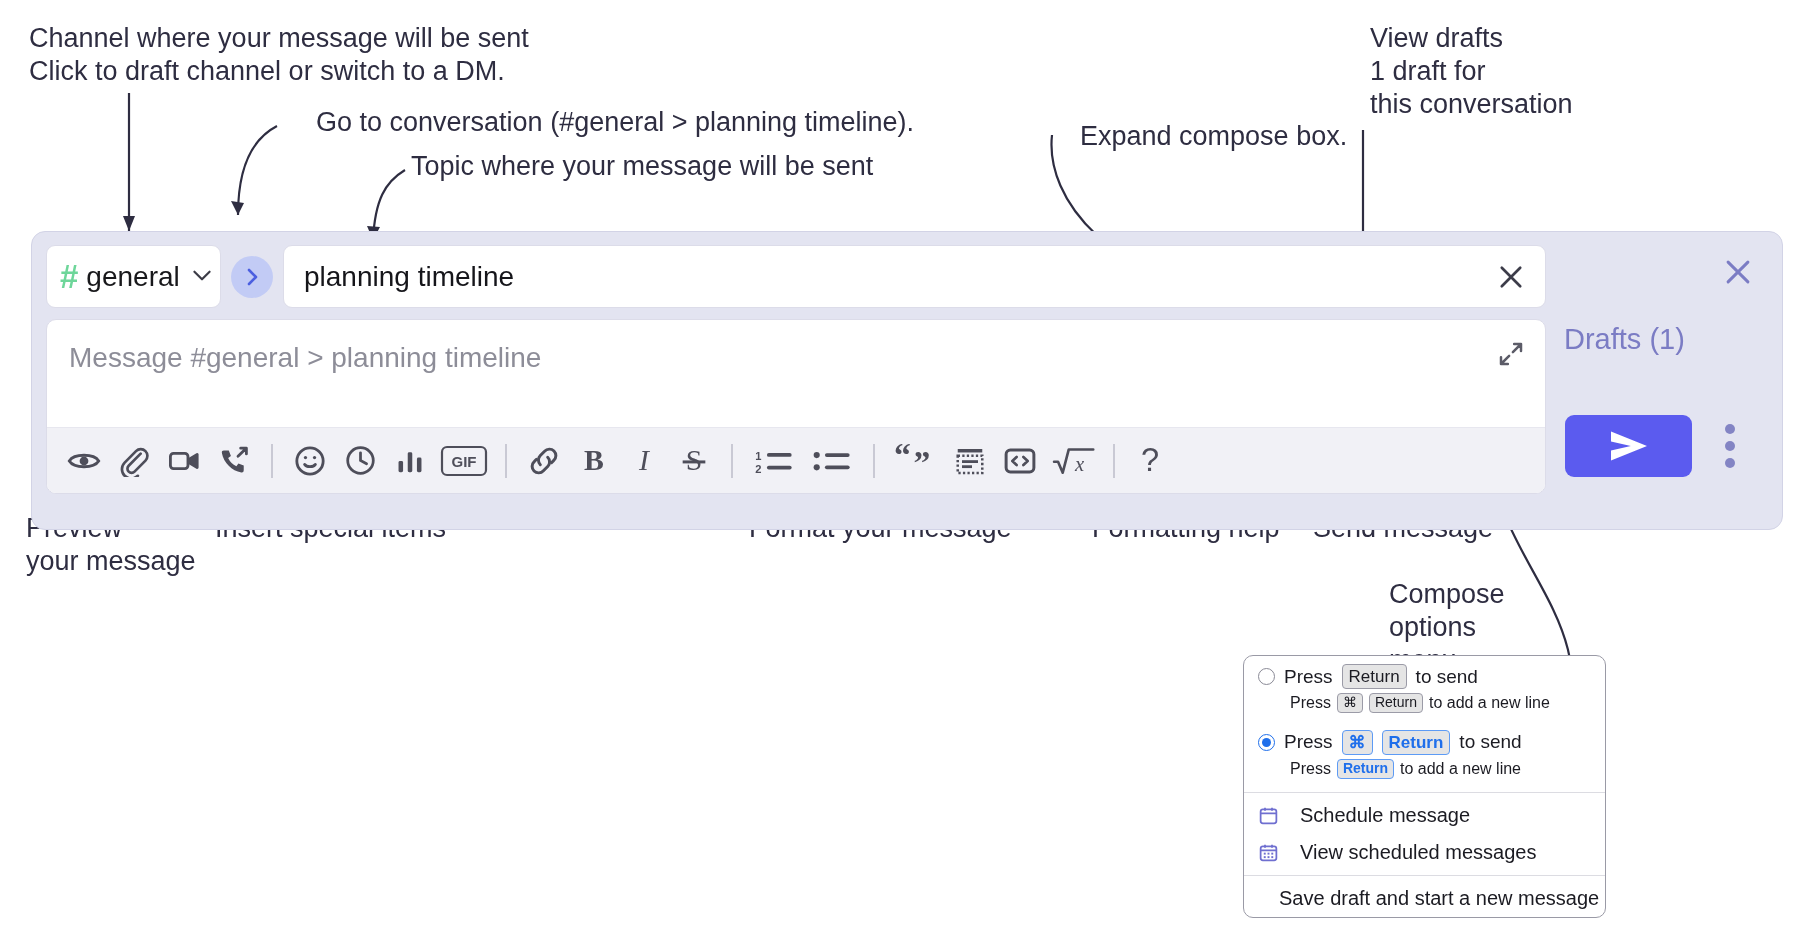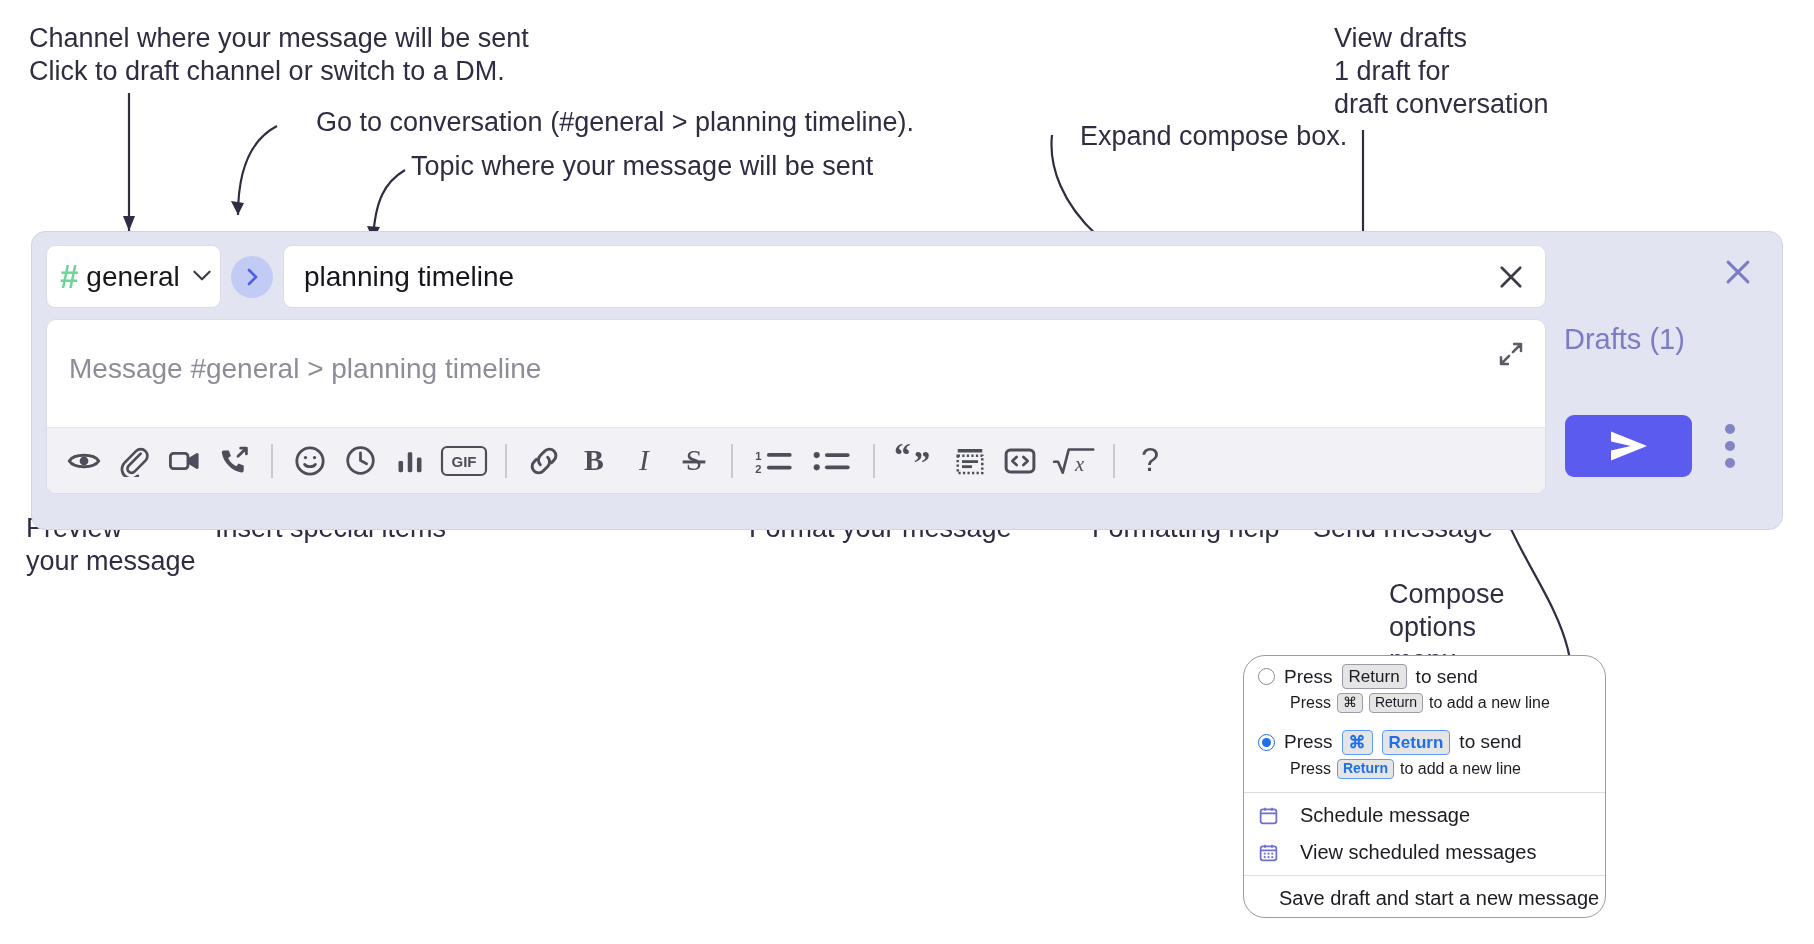--- a/index.html
+++ b/index.html
@@ -75,21 +75,21 @@
     margin-top:11px;
     background:#fff;
     border:1px solid #dcdce9;
     border-radius:10px;
     overflow:hidden;
     height:175px;
     position:relative;
   }
   .msg-input-area{
     height:107px;
-    padding:33px 22px 0 22px;
+    padding:22px 22px 0 22px;
     position:relative;
   }
   .placeholder{ font-size:28px; color:#8d8d98; }
   .expand-btn{
     position:absolute; right:14px; top:14px;
     width:40px;height:40px;display:flex;align-items:center;justify-content:center;
   }
   .toolbar{
     height:66px;
     background:#f1f1f6;
@@ -132,21 +132,21 @@
   }
   .kebab i{ display:block;width:10px;height:10px;border-radius:50%;background:#8384c4;}
 
   
   #menu{
     position:absolute;
     left:1243px; top:655px;
     width:363px;
     background:#fff;
     border:1px solid #9a9aa6;
-    border-radius:22px;
+    border-radius:10px;
   }
   .opt{ padding:8px 14px 4px 14px; display:flex; align-items:center; gap:9px;}
   .opt-sub{ padding:0 14px 9px 46px; display:flex; align-items:center; gap:6px; }
   .radio{
     width:17px;height:17px;border-radius:50%;
     border:1.6px solid #8a8a96;background:#fff;flex:0 0 auto;
     position:relative;
   }
   .radio.on{ border-color:#1f6feb; }
   .radio.on::after{
@@ -184,24 +184,24 @@
 </div>
 
 <div class="ann" style="left:411px; top:150px;">
   <b>Topic</b><span> where your message will be sent</span>
 </div>
 
 <div class="ann" style="left:1040px; top:120px;margin-left:40px;">
   <b>Expand</b><span> compose box.</span>
 </div>
 
-<div class="ann" style="left:1334px; top:22px;">
+<div class="ann" style="left:1370px; top:22px;">
   <div><span>View </span><b>drafts</b></div>
   <div class="it">1 draft for</div>
-  <div class="it">draft conversation</div>
+  <div class="it">this conversation</div>
 </div>
 
 <div class="ann" style="left:26px; top:512px;">
   <div><b>Preview</b></div>
   <div>your message</div>
 </div>
 
 <div class="ann" style="left:215px; top:512px;">
   <b>Insert</b><span> special items</span>
 </div>

